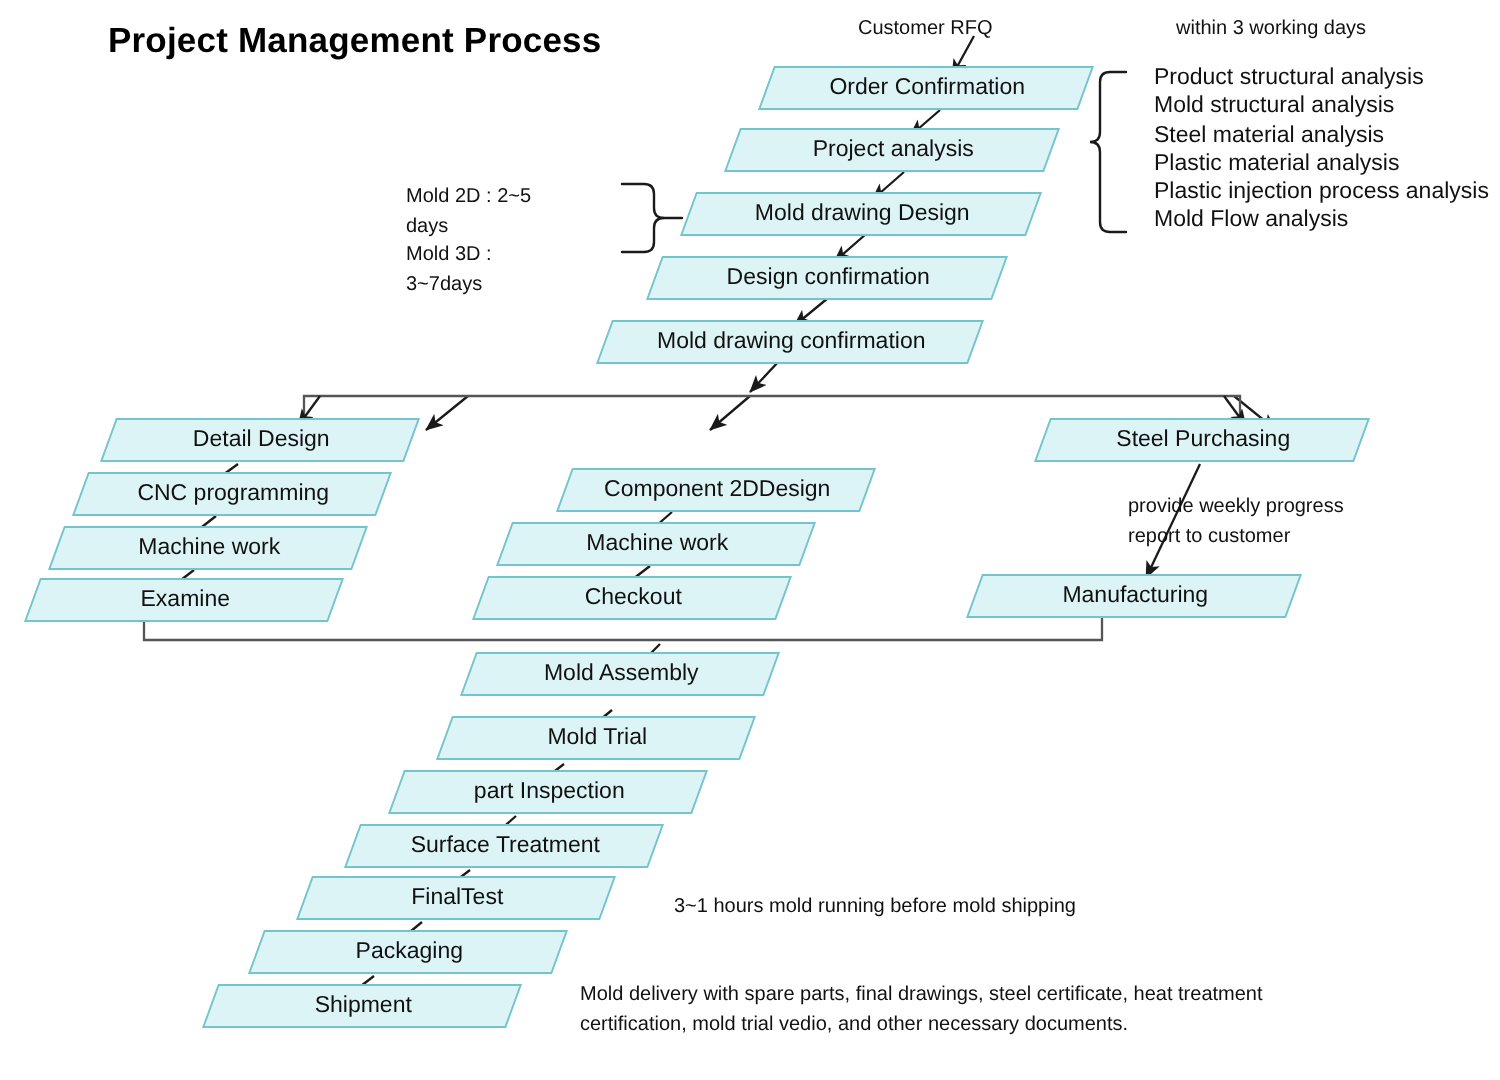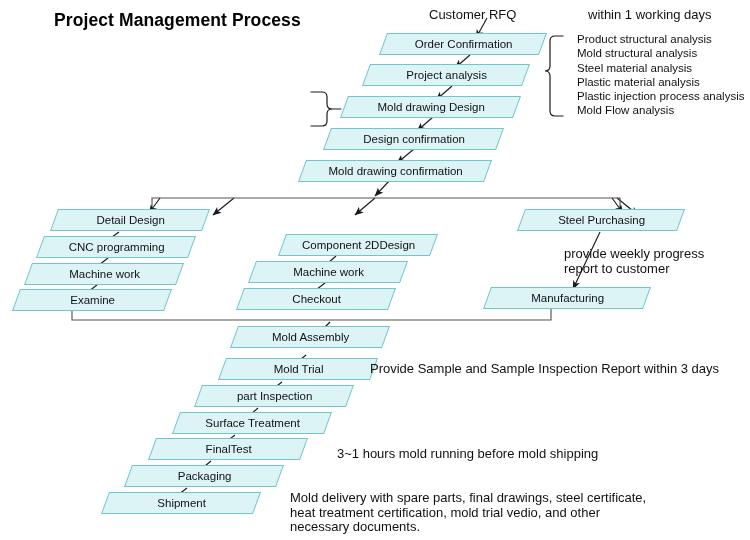--- a/index.html
+++ b/index.html
@@ -37,21 +37,21 @@
     white-space:nowrap;
     font-size:11.5px;
     line-height:1;
     color:#111;
   }
   .node.h22{height:22px;}
   .node.h22 > span{padding-top:5px;}
 
   .note{
     position:absolute;
-    font-size:13px;
+    font-size:10px;
     line-height:14.5px;
     white-space:pre;
     color:#111;
   }
   .note.wrap{white-space:normal;}
 
   .annot-list{
     position:absolute;
     font-size:11.5px;
     line-height:14.3px;
@@ -124,29 +124,33 @@
     </g>
 
     <g stroke="#1a1a1a" stroke-width="1.2" fill="none" stroke-linecap="round">
       <path d="M563,36 L555,36 Q550,36 550,41 L550,66 Q550,71 545,71 Q550,71 550,76 L550,111 Q550,116 555,116 L563,116"></path>
     </g>
   </svg>
 
   <div class="title" style="left:18px;top:10px;margin-left:36px;">Project Management Process</div>
 
   <div class="note" style="left:429px;top:8px;">Customer RFQ</div>
-  <div class="note" style="left:588px;top:8px;">within 1 working days</div>
+  <div class="note" style="left:588px;top:8px;">within 3 working days</div>
 
   <div class="annot-list" style="left:567px;top:32px;">Product structural analysis
 Mold structural analysis
 Steel material analysis
 Plastic material analysis
 Plastic injection process analysis
 Mold Flow analysis</div>
 
+  <div class="note" style="left:203px;top:92px;">Mold 2D : 2~5
+days
+Mold 3D :
+3~7days</div>
 
   <div class="node h22" style="left:383px;top:33px;width:160px;">
     <span>Order Confirmation</span>
   </div>
   <div class="node h22" style="left:366px;top:64px;width:160px;">
     <span>Project analysis</span>
   </div>
   <div class="node h22" style="left:344px;top:96px;width:173px;">
     <span>Mold drawing Design</span>
   </div>
@@ -205,17 +209,16 @@
   <div class="node h22" style="left:152px;top:438px;width:152px;">
     <span>FinalTest</span>
   </div>
   <div class="node h22" style="left:128px;top:465px;width:152px;">
     <span>Packaging</span>
   </div>
   <div class="node h22" style="left:105px;top:492px;width:152px;">
     <span>Shipment</span>
   </div>
 
-  <div class="note" style="left:370px;top:362px;">Provide Sample and Sample Inspection Report within 3 days</div>
   <div class="note" style="left:337px;top:447px;">3~1 hours mold running before mold shipping</div>
   <div class="note wrap" style="left:290px;top:491px;width:360px;">Mold delivery with spare parts, final drawings, steel certificate, heat treatment certification, mold trial vedio,  and other necessary documents.</div>
 
 </div>
 
 </body></html>

